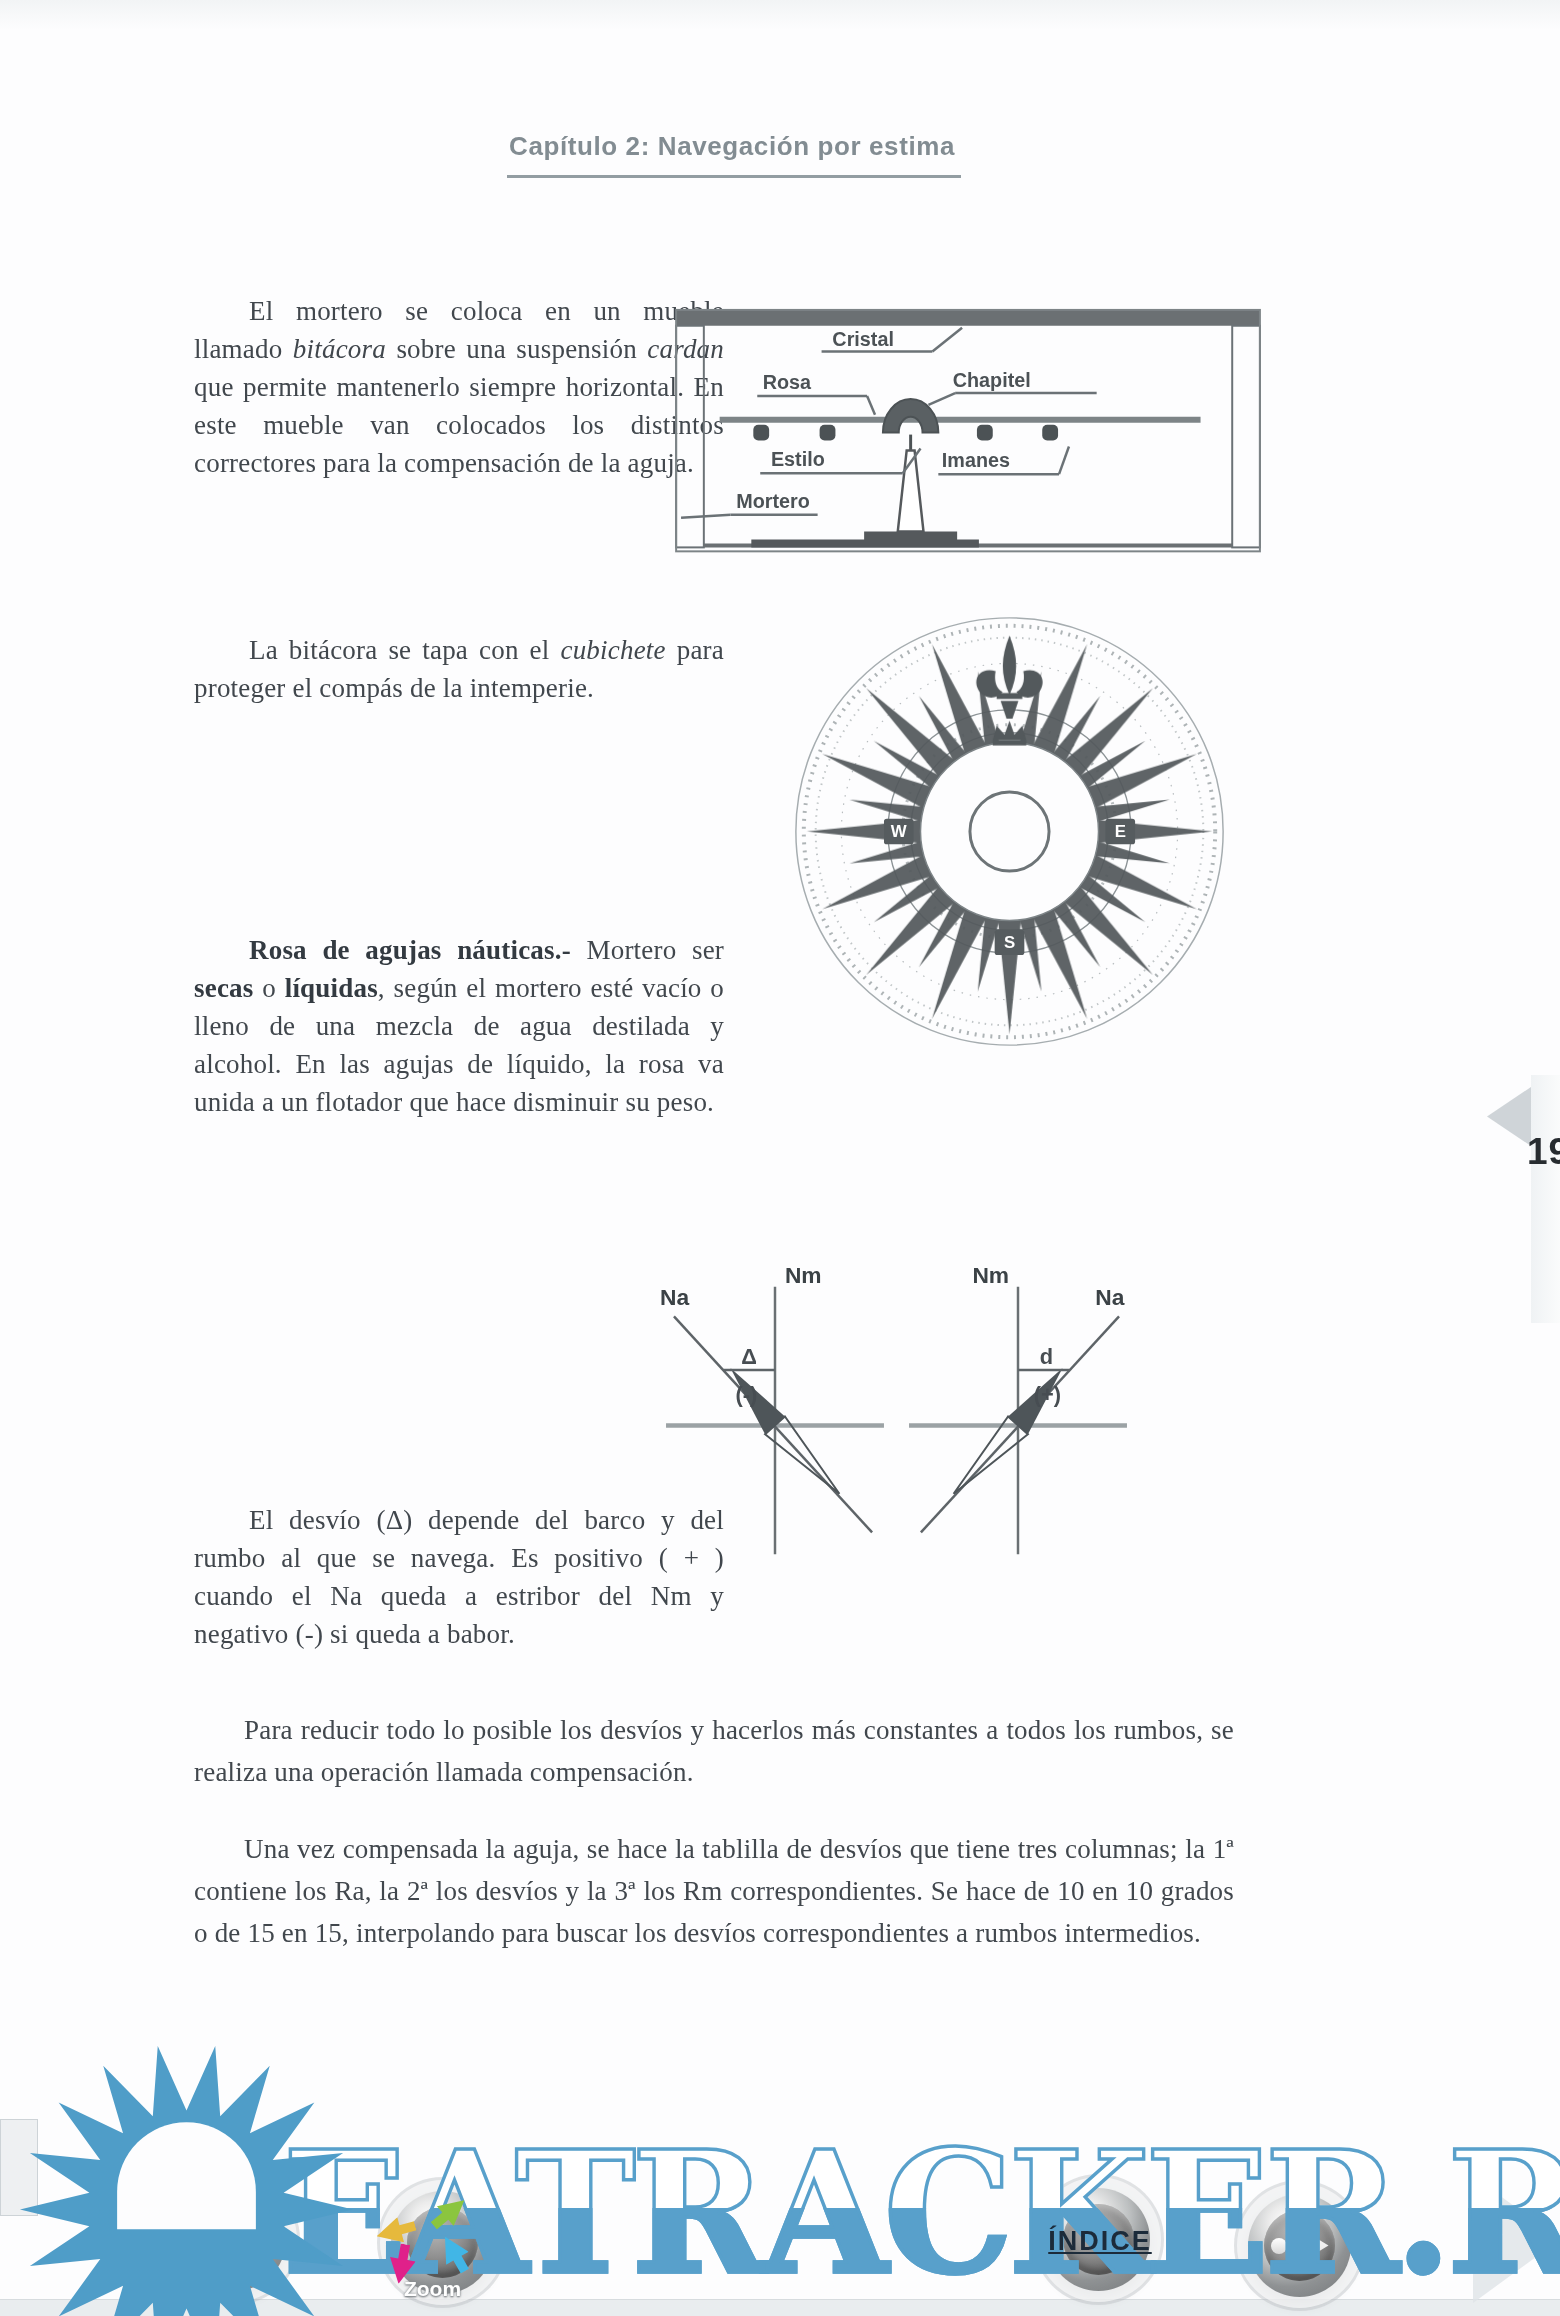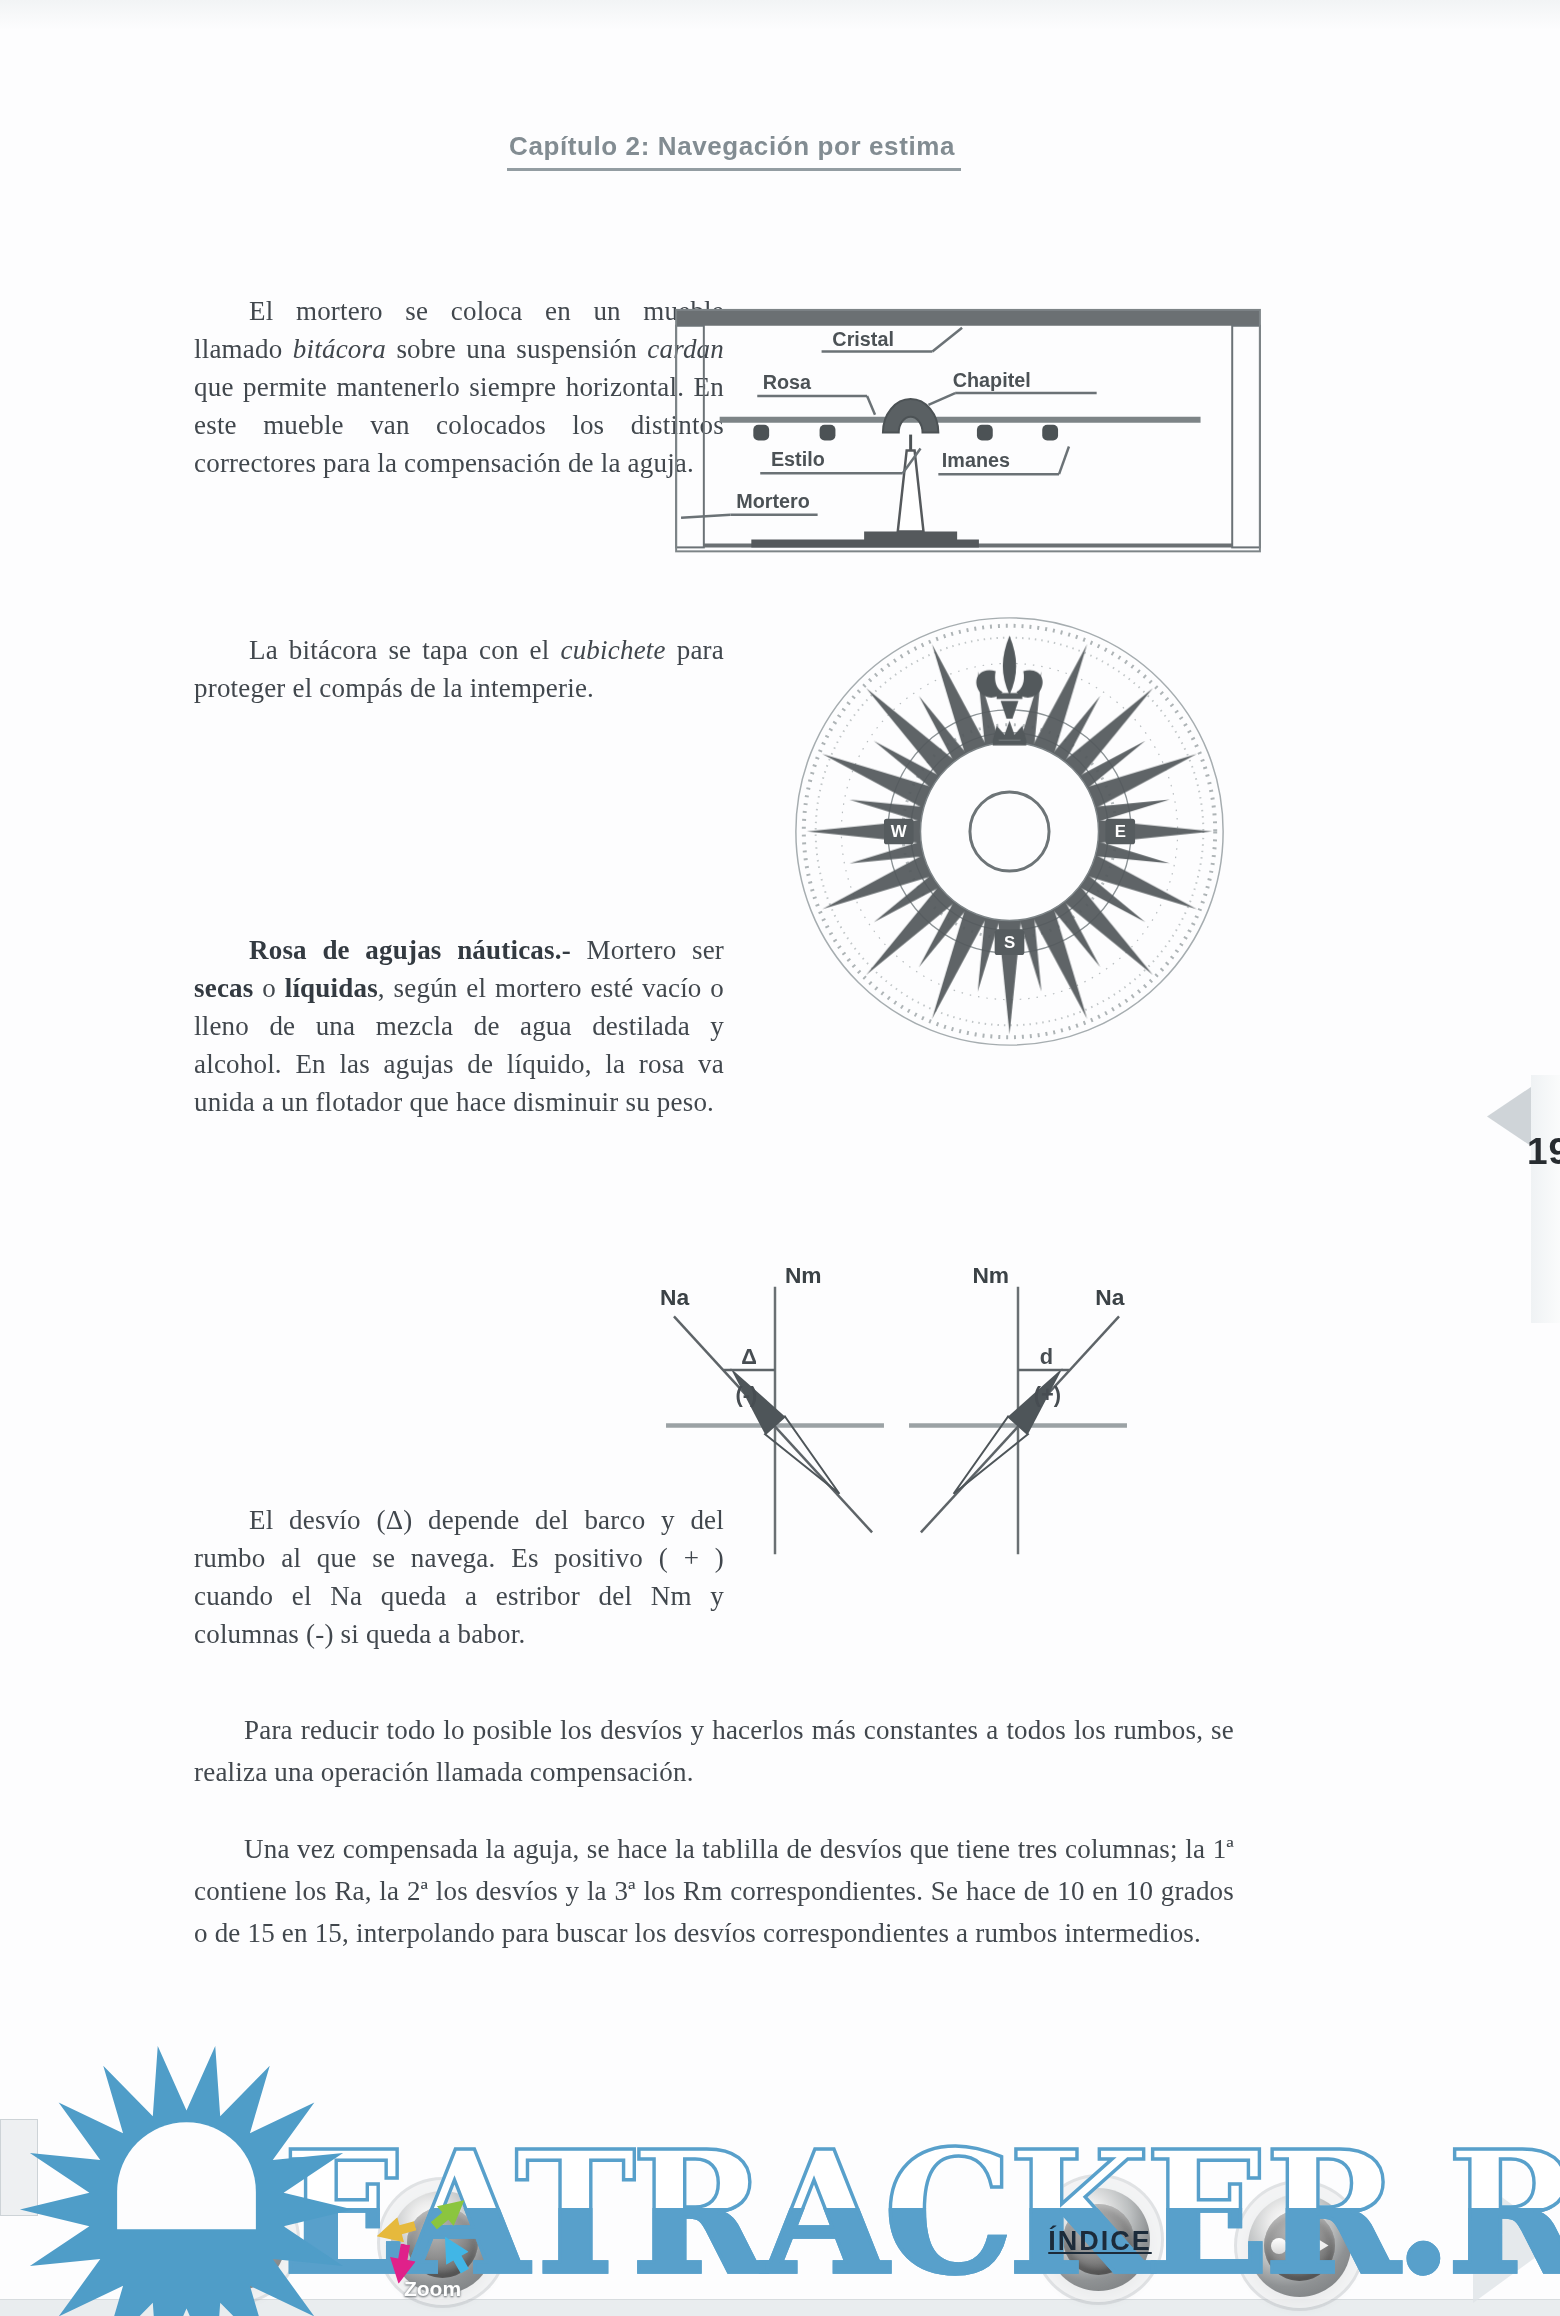--- a/index.html
+++ b/index.html
@@ -6,21 +6,21 @@
   #page{position:relative;width:1560px;height:2317px;background:#fdfdfe;overflow:hidden;
         font-family:"Liberation Serif","DejaVu Serif",serif;}
   .artifact{position:absolute;pointer-events:none;}
   .top-fade{left:0;top:0;width:1560px;height:30px;background:linear-gradient(#f2f4f5,#fdfdfe);}
   .bottom-strip{left:0;top:2299px;width:1560px;height:18px;background:#e9edef;border-top:1px solid #d7dcdf;}
   .right-strip{left:1531px;top:1075px;width:30px;height:248px;background:linear-gradient(to right,#eff2f4,#fbfcfc);}
   .corner-box{left:0;top:2119px;width:36px;height:95px;background:#eef0f2;border:1px solid #cdd3d7;}
 
   .title{position:absolute;left:507px;top:129px;
          font:bold 26px/34px "Liberation Sans","DejaVu Sans",sans-serif;
-         color:#828c92;letter-spacing:0.6px;border-bottom:3px solid #939da2;padding:0 6px 5px 2px;}
+         color:#828c92;letter-spacing:0.6px;border-bottom:3px solid #939da2;padding:0 6px 12px 2px;}
 
   .para{position:absolute;left:194px;width:530px;
         font-size:27px;line-height:38px;color:#41474d;
         text-align:justify;text-indent:55px;letter-spacing:0.2px;}
   .para b{color:#333a41;}
   .wide{width:1040px;line-height:42px;text-indent:50px;}
 
   .fig{position:absolute;}
   .fig svg{display:block;}
   .figtxt{font:bold 20px "Liberation Sans","DejaVu Sans",sans-serif;fill:#4c5256;}
@@ -76,21 +76,21 @@
   <div class="title">Capítulo 2: Navegación por estima</div>
 
   <div class="para" style="top:292px"><span>El mortero se coloca en un mueble llamado </span><i>bitácora</i><span> sobre una suspensión </span><i>cardan</i><span> que permite mantenerlo siempre horizontal. En este mueble van colocados los distintos correctores para la compensación de la aguja.</span></div>
 
   <div class="para" style="top:631px"><span>La bitácora se tapa con el </span><i>cubichete</i><span> para proteger el compás de la intemperie.</span></div>
 
 
   <div class="para" style="top:931px"><b>Rosa de agujas náuticas.-</b><span> Mortero ser </span><b>secas</b><span> o </span><b>líquidas</b><span>, según el mortero esté vacío o lleno de una mezcla de agua destilada y alcohol. En las agujas de líquido, la rosa va unida a un flotador que hace disminuir su peso.</span></div>
 
 
-  <div class="para" style="top:1501px">El desvío (Δ) depende del barco y del rumbo al que se navega. Es positivo ( + ) cuando el Na queda a estribor del Nm y columnas (-) si queda a babor.</div>
+  <div class="para" style="top:1501px">El desvío (Δ) depende del barco y del rumbo al que se navega. Es positivo ( + ) cuando el Na queda a estribor del Nm y negativo (-) si queda a babor.</div>
 
   <div class="para wide" style="top:1709px">Para reducir todo lo posible los desvíos y hacerlos más constantes a todos los rumbos, se realiza una operación llamada compensación.</div>
   <div class="para wide" style="top:1828px">Una vez compensada la aguja, se hace la tablilla de desvíos que tiene tres columnas; la 1ª contiene los Ra, la 2ª los desvíos y la 3ª los Rm correspondientes. Se hace de 10 en 10 grados o de 15 en 15, interpolando para buscar los desvíos correspondientes a rumbos intermedios.</div>
 
   <div class="fig" style="left:673px;top:302px">
     <svg width="594" height="282" viewBox="0 0 600 285">
       <defs>
         <pattern id="hatch" width="9" height="9" patternTransform="rotate(45)">
           <line x1="0" y1="0" x2="0" y2="9" stroke="#8b9295" stroke-width="3.5"></line>
         </pattern>

